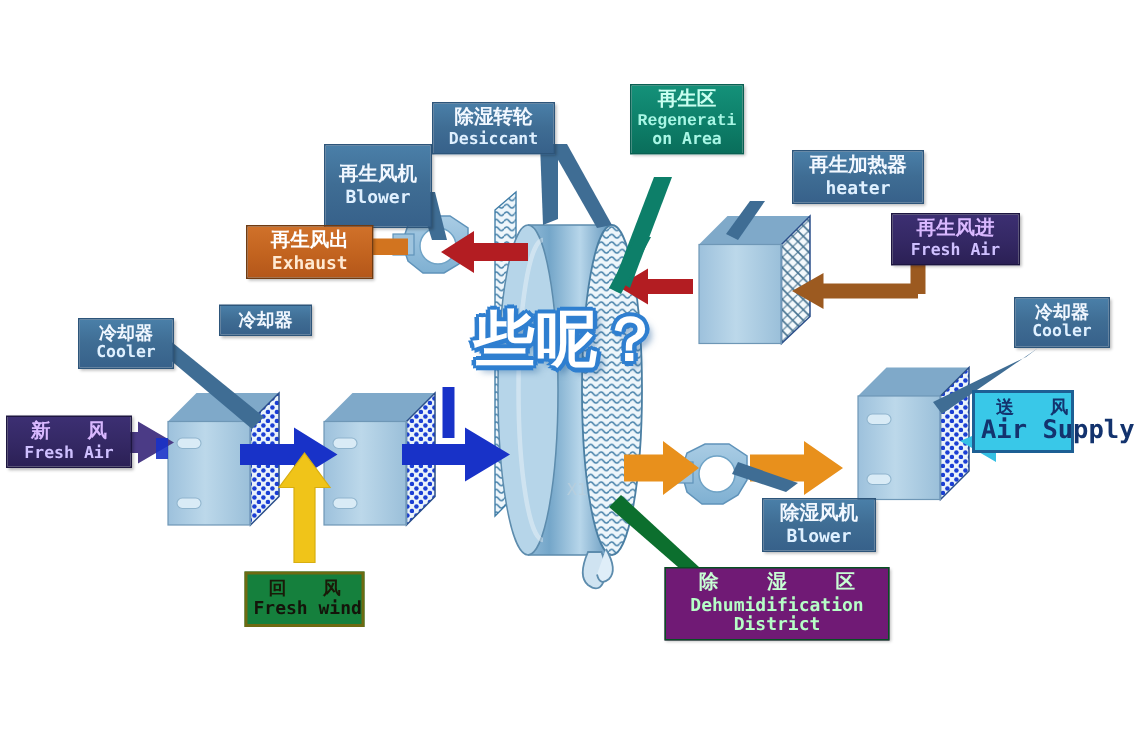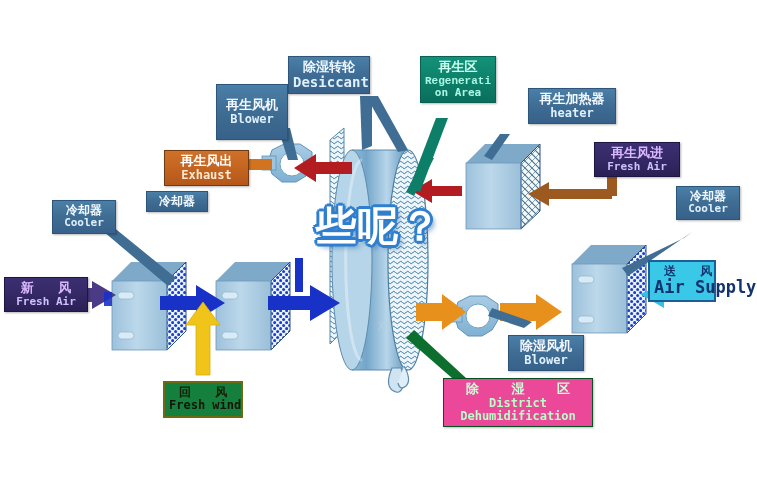--- a/index.html
+++ b/index.html
@@ -33,20 +33,21 @@
     font-weight:bold;
   }
 
   
   .lb-blue{
     background:linear-gradient(180deg,#4a7fa8 0%,#3f6d94 48%,#37618a 100%);
     color:#eaf4ff;
     border:1px solid #2d5madeup;
     border:1px solid #2d557a;
     box-shadow:1px 1px 2px rgba(0,0,0,.28);
+    margin-top:12px;
   }
   .lb-blue .cn{color:#f2f8ff;}
   .lb-blue .en{color:#dff0ff;}
 
   
   .lb-teal{
     background:linear-gradient(180deg,#149179 0%,#0d7f69 55%,#0a6e5b 100%);
     color:#d8fff4;
     border:1px solid #0a6052;
     box-shadow:1px 1px 2px rgba(0,0,0,.28);
@@ -75,21 +76,21 @@
   
   .lb-yellow{
     background:#15803d;
     border:2px solid #6e6a12;
   }
   .lb-yellow .cn{color:#1a1a08;}
   .lb-yellow .en{color:#14140a;}
 
   
   .lb-green{
-    background:#ec4899;
+    background:#701a75;
     border:1px solid #065022;
     box-shadow:1px 1px 2px rgba(0,0,0,.25);
   }
   .lb-green .cn{color:#c8ffd4;}
   .lb-green .en{color:#b6ffc6;}
 
   
   .lb-cyan{
     background:#39c8e8;
     border:2px solid #1d5f94;
@@ -347,21 +348,21 @@
     <span class="tl tl2">些呢？</span>
   </div>
 
   <div class="label-box lb-blue" style="left:216px;top:84px;width:72px;padding:13px 4px;font-size:13px;">
     <span class="cn">再生风机</span>
     <span class="en" style="font-size:12px;">Blower</span>
   </div>
 
   <div class="label-box lb-blue" style="left:288px;top:56px;width:82px;padding:3px 4px;font-size:13px;">
     <span class="cn">除湿转轮</span>
-    <span class="en" style="font-size:14px;">Desiccant</span>
+    <span class="en" style="font-size:11px;">Desiccant</span>
   </div>
 
   <div class="label-box lb-teal" style="left:420px;top:56px;width:76px;padding:3px 3px;font-size:13px;">
     <span class="cn">再生区</span>
     <span class="en" style="font-size:11px;font-family:Liberation Mono, monospace;">Regenerati</span>
     <span class="en" style="font-size:11px;">on Area</span>
   </div>
 
   <div class="label-box lb-blue" style="left:528px;top:88px;width:88px;padding:3px 4px;font-size:13px;">
     <span class="cn">再生加热器</span>
@@ -395,29 +396,29 @@
   <div class="label-box lb-navy" style="left:4px;top:277px;width:84px;padding:3px 4px;font-size:13px;">
     <span class="cn sp">新 风</span>
     <span class="en" style="font-size:11px;">Fresh Air</span>
   </div>
 
   <div class="label-box lb-yellow" style="left:163px;top:381px;width:80px;padding:3px 4px;font-size:12px;">
     <span class="cn sp">回 风</span>
     <span class="en" style="font-size:12px;">Fresh wind</span>
   </div>
 
-  <div class="label-box lb-blue" style="left:508px;top:335px;width:76px;padding:3px 4px;font-size:13px;">
+  <div class="label-box lb-blue" style="left:508px;top:320px;width:76px;padding:3px 4px;font-size:13px;">
     <span class="cn">除湿风机</span>
     <span class="en" style="font-size:12px;">Blower</span>
   </div>
 
   <div class="label-box lb-green" style="left:443px;top:378px;width:150px;padding:3px 4px;font-size:13px;">
     <span class="cn sp2">除 湿 区</span>
+    <span class="en" style="font-size:12px;">Dehumidification</span>
     <span class="en" style="font-size:12px;">District</span>
-    <span class="en" style="font-size:12px;">Dehumidification</span>
   </div>
 
   <div class="label-box lb-cyan" style="left:648px;top:260px;width:68px;padding:3px 4px;font-size:12px;">
     <span class="cn sp">送 风</span>
     <span class="en" style="font-size:17px;">Air Supply</span>
   </div>
 
 </div>
 
 </body></html>

